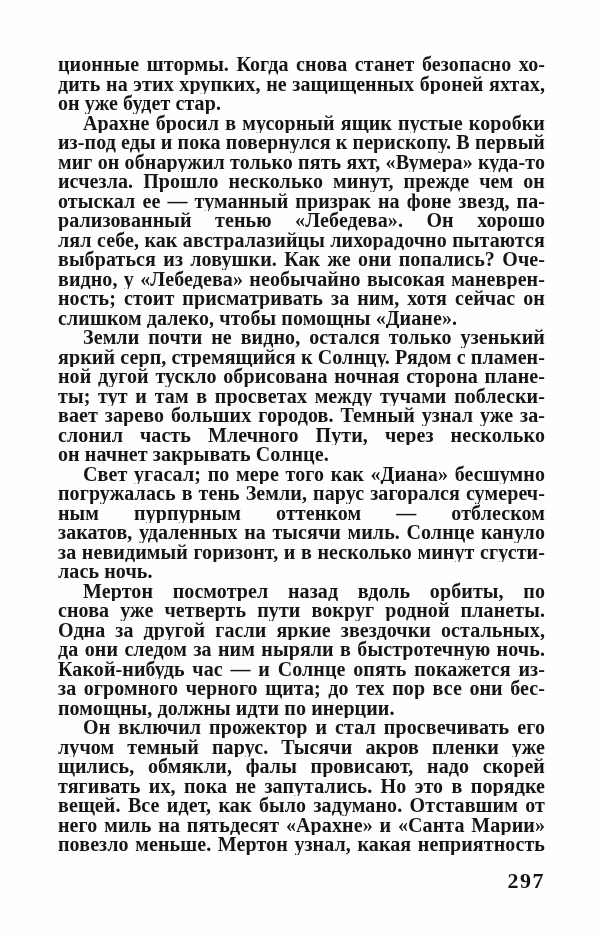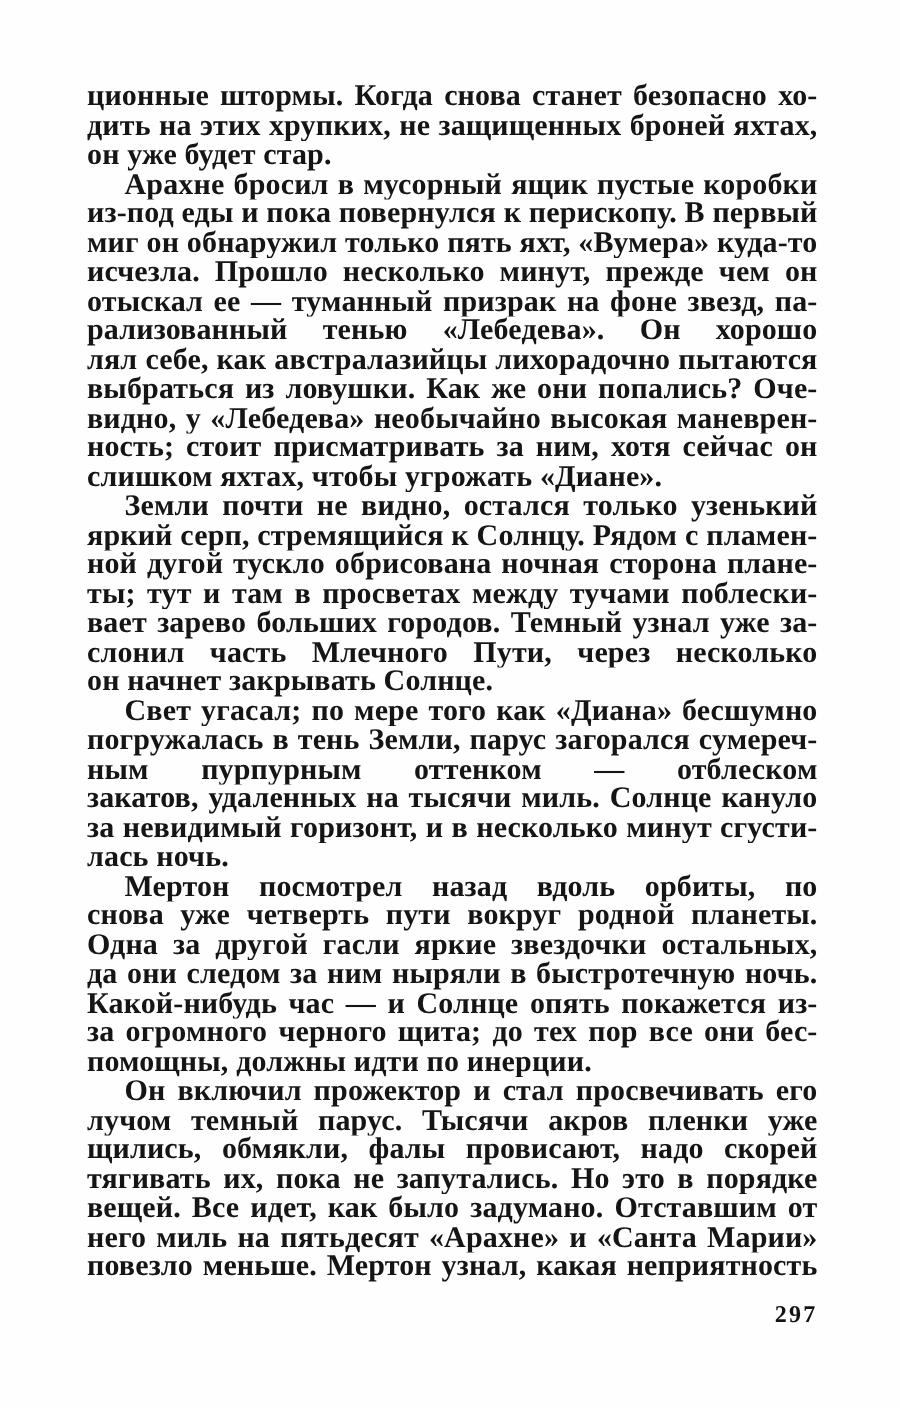--- a/index.html
+++ b/index.html
@@ -36,21 +36,21 @@
     text-align-last: left;
   }
   .line.indent {
     text-indent: 25px;
   }
   .page-number {
     position: absolute;
     top: 868px;
     right: 55px;
     color: #131313;
-    font-size: 16px;
+    font-size: 22px;
     font-weight: 700;
     letter-spacing: 1.5px;
   }
 </style>
 </head>
 <body>
 
 <div class="page">
   <div class="page-text">
       <div class="line">ционные штормы. Когда снова станет безопасно хо-</div>
@@ -59,21 +59,21 @@
       <div class="line indent">Арахне бросил в мусорный ящик пустые коробки</div>
       <div class="line">из-под еды и пока повернулся к перископу. В первый</div>
       <div class="line">миг он обнаружил только пять яхт, «Вумера» куда-то</div>
       <div class="line">исчезла. Прошло несколько минут, прежде чем он</div>
       <div class="line">отыскал ее — туманный призрак на фоне звезд, па-</div>
       <div class="line">рализованный тенью «Лебедева». Он хорошо представ-</div>
       <div class="line">лял себе, как австралазийцы лихорадочно пытаются</div>
       <div class="line">выбраться из ловушки. Как же они попались? Оче-</div>
       <div class="line">видно, у «Лебедева» необычайно высокая маневрен-</div>
       <div class="line">ность; стоит присматривать за ним, хотя сейчас он</div>
-      <div class="line last">слишком яхтах, чтобы угрожать «Диане».</div>
+      <div class="line last">слишком далеко, чтобы помощны «Диане».</div>
       <div class="line indent">Земли почти не видно, остался только узенький</div>
       <div class="line">яркий серп, стремящийся к Солнцу. Рядом с пламен-</div>
       <div class="line">ной дугой тускло обрисована ночная сторона плане-</div>
       <div class="line">ты; тут и там в просветах между тучами поблески-</div>
       <div class="line">вает зарево больших городов. Темный узнал уже за-</div>
       <div class="line">слонил часть Млечного Пути, через несколько минут</div>
       <div class="line last">он начнет закрывать Солнце.</div>
       <div class="line indent">Свет угасал; по мере того как «Диана» бесшумно</div>
       <div class="line">погружалась в тень Земли, парус загорался сумереч-</div>
       <div class="line">ным пурпурным оттенком — отблеском многократных</div>

